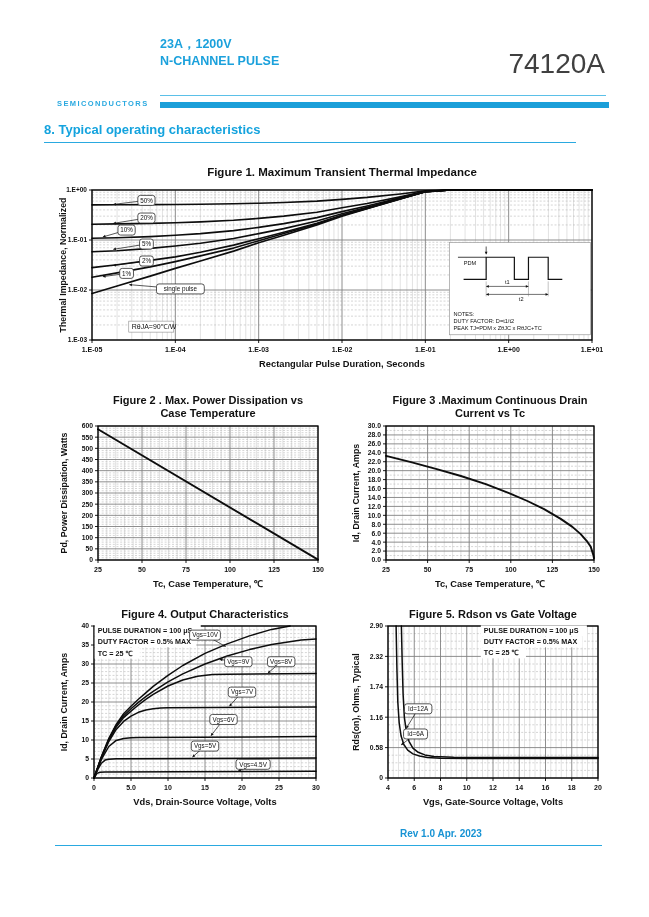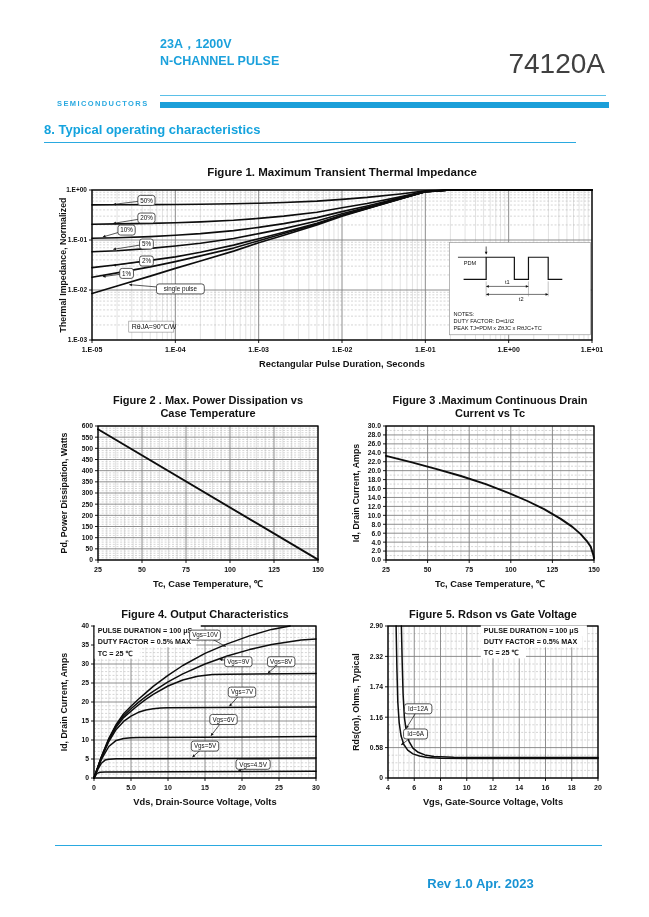--- a/index.html
+++ b/index.html
@@ -10,21 +10,21 @@
   .logo-sub{left:57px;top:99px;font-size:7.5px;font-weight:bold;letter-spacing:1.4px;color:#2aa9e0;}
   .spec{left:160px;top:36px;font-size:12.5px;font-weight:bold;color:#1ba1dc;line-height:17px;}
   .part{left:420px;top:48px;width:185px;text-align:right;font-size:28px;font-weight:400;color:#404040;}
   .rule1{left:160px;top:95px;width:446px;height:1px;background:#5bc0e8;}
   .rule2{left:160px;top:102px;width:449px;height:6px;background:#1b9fd9;}
   .section{left:44px;top:122px;width:532px;font-size:13px;font-weight:600;color:#14a3de;padding-bottom:5px;border-bottom:1.5px solid #2aa9e0;}
   .chart{position:absolute;overflow:visible;}
   svg{font-family:"Liberation Sans",sans-serif;}
   .f-rule{left:55px;top:845px;width:547px;height:1px;background:#2aa9e0;}
   .f-page{left:55px;top:852px;width:547px;text-align:center;font-size:10px;font-weight:bold;color:#1793d4;}
-  .f-rev{left:400px;top:876px;width:161px;text-align:center;font-size:13px;font-weight:bold;color:#1793d4;}
+  .f-rev{left:400px;top:828px;width:161px;text-align:left;font-size:10px;font-weight:bold;color:#1793d4;}
 </style>
 </head>
 <body>
 
 <div class="page">
 
   <div class="abs logo-sub">SEMICONDUCTORS</div>
   <div class="abs spec">
     <div>23A，1200V</div>
     <div>N-CHANNEL PULSE</div>

